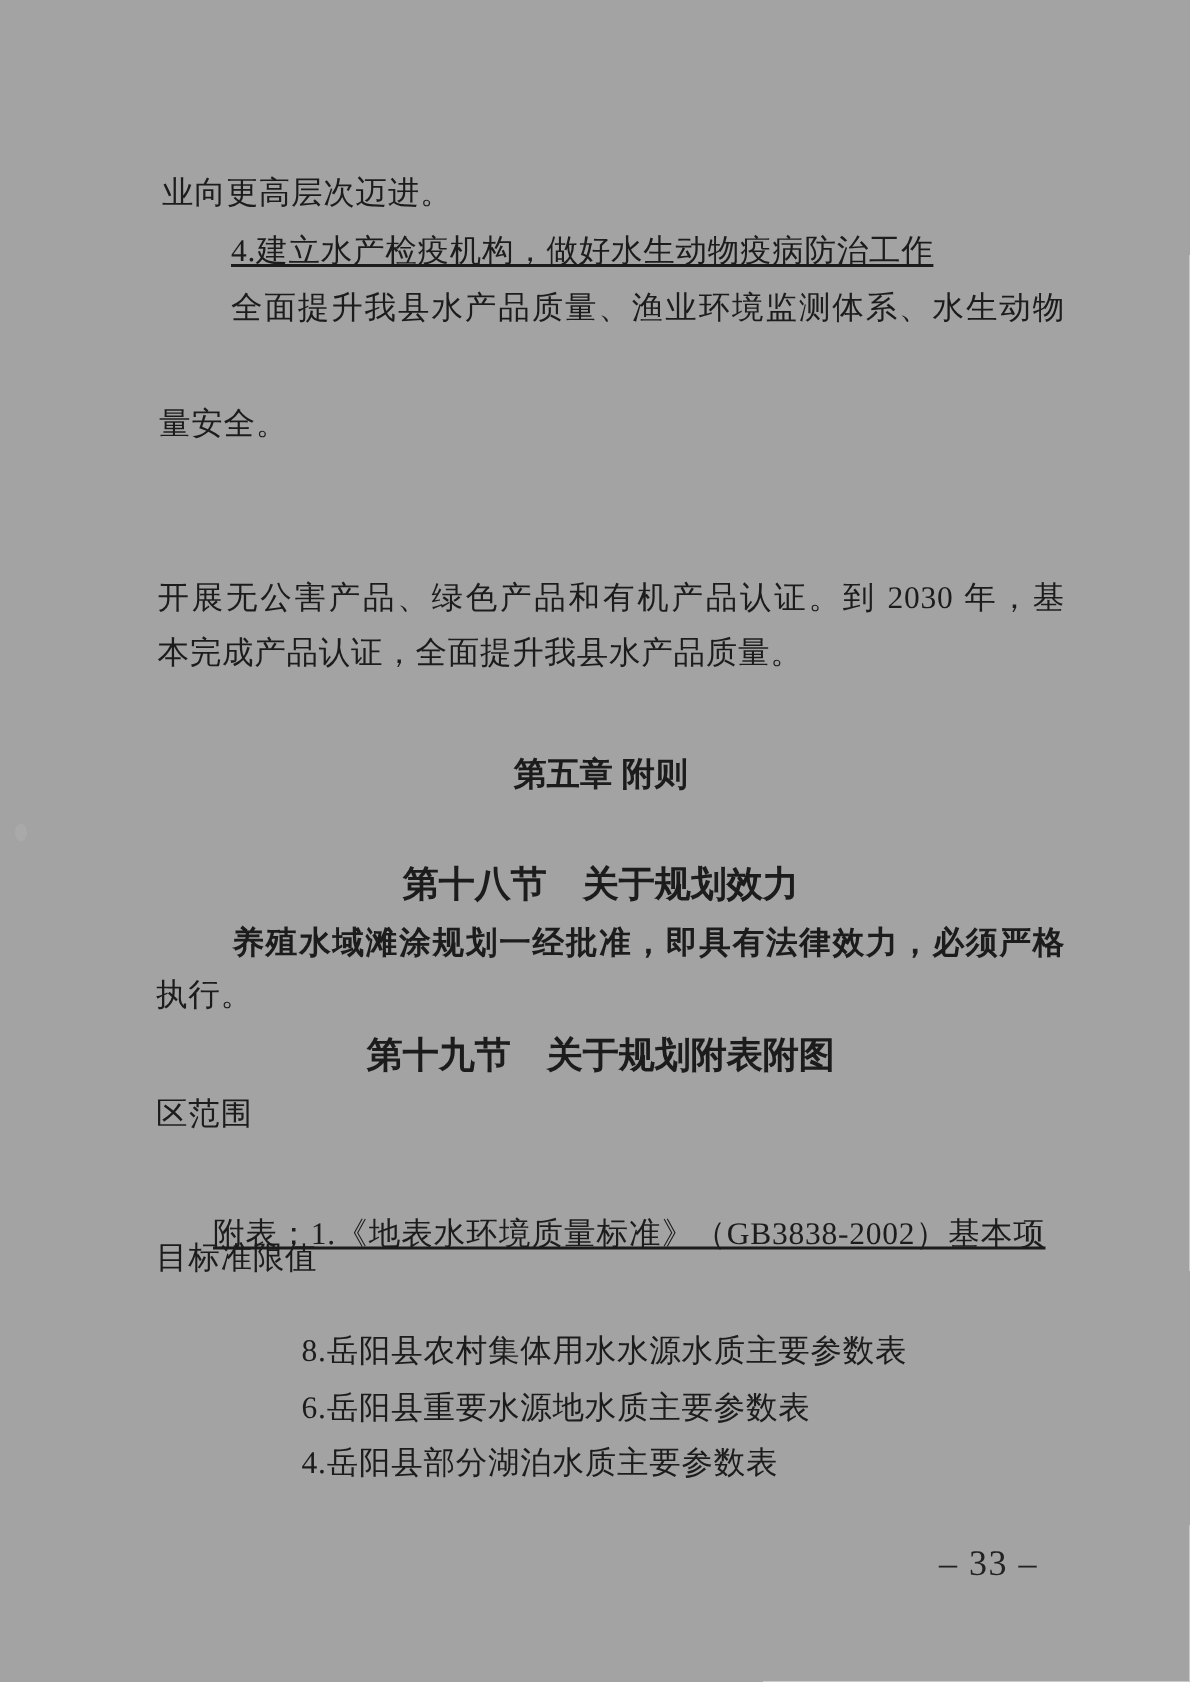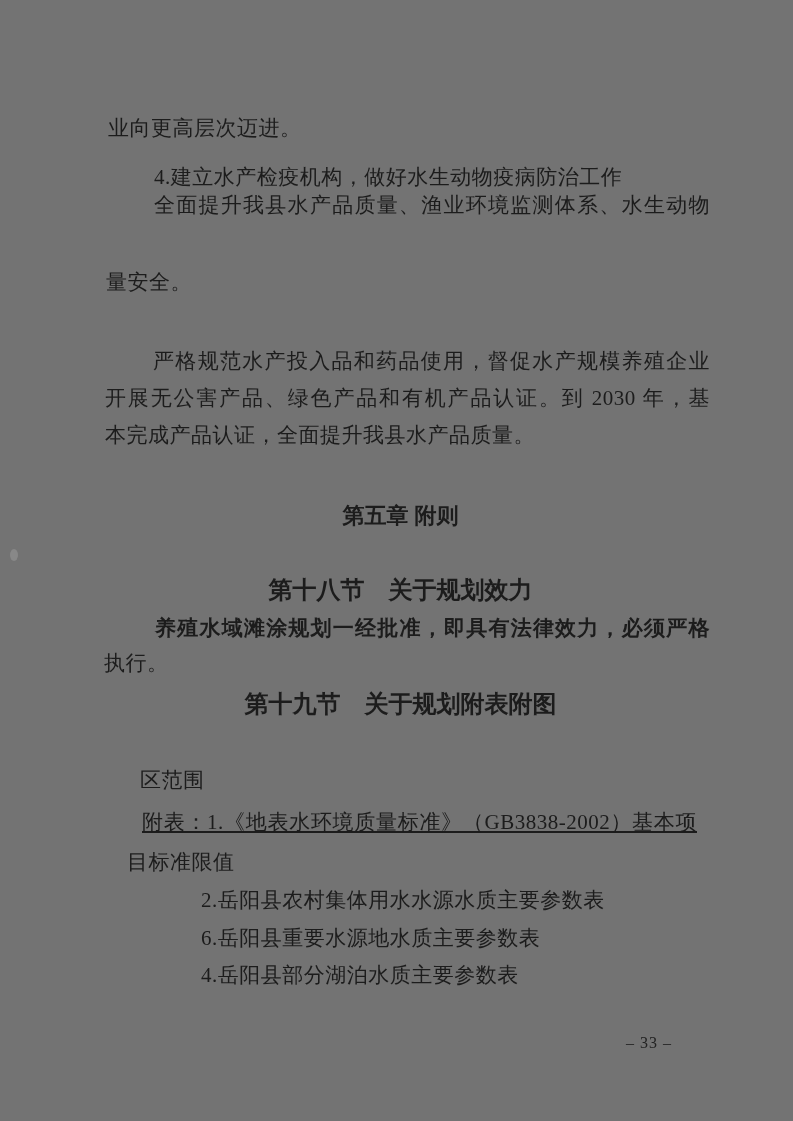--- a/index.html
+++ b/index.html
@@ -1,21 +1,21 @@
 <!DOCTYPE html>
 <html><head>
 <meta charset="utf-8">
 <style>
   html, body { margin: 0; padding: 0; background: #e8e8e8; }
   .page {
     position: relative;
     width: 793px;
     height: 1121px;
     margin: 0 auto;
-    background: #737373;
+    background: #a3a3a3;
     color: #1c1c1c;
     overflow: hidden;
   }
   .ln {
     position: absolute;
     margin: 0;
     font-family: "Liberation Serif", "DejaVu Serif", serif;
     font-size: 21px;
     line-height: 26px;
     letter-spacing: 0.5px;
@@ -48,21 +48,21 @@
     font-family: "Liberation Sans", "DejaVu Sans", sans-serif;
     font-weight: bold;
     font-size: 24px;
     line-height: 28px;
     white-space: nowrap;
   }
   .footer {
     position: absolute;
     margin: 0;
     font-family: "Liberation Serif", "DejaVu Serif", serif;
-    font-size: 16px;
+    font-size: 24px;
     line-height: 24px;
     letter-spacing: 1px;
     white-space: nowrap;
     color: #222;
   }
   .smudge {
     position: absolute;
     left: 10px;
     top: 549px;
     width: 8px;
@@ -71,37 +71,36 @@
     opacity: 0.3;
     border-radius: 50%;
   }
 </style>
 </head>
 <body>
 
 <div class="page">
 
   <p class="ln" style="top:115px; left:108px;">业向更高层次迈进。</p>
-  <p class="ln" style="top:164px; left:154px;">4.建立水产检疫机构，做好水生动物疫病防治工作</p>
+  <p class="ln" style="top:154px; left:154px;text-decoration:underline;">4.建立水产检疫机构，做好水生动物疫病防治工作</p>
   <p class="ln jf" style="top:192px; left:154px; width:556px;">全面提升我县水产品质量、渔业环境监测体系、水生动物</p>
   <p class="ln" style="top:269px; left:106px;">量安全。</p>
-  <p class="ln jf" style="top:348px; left:153px; width:557px;">严格规范水产投入品和药品使用，督促水产规模养殖企业</p>
   <p class="ln jf" style="top:385px; left:105px; width:605px;">开展无公害产品、绿色产品和有机产品认证。到 2030 年，基</p>
   <p class="ln" style="top:422px; left:105px;">本完成产品认证，全面提升我县水产品质量。</p>
 
   <h2 class="h-chapter" style="top:503px;">第五章 附则</h2>
 
   <h3 class="h-section" style="top:576px;">第十八节　关于规划效力</h3>
   <p class="ln jf" style="top:615px; left:155px; width:555px;font-weight:bold;">养殖水域滩涂规划一经批准，即具有法律效力，必须严格</p>
   <p class="ln" style="top:650px; left:104px;">执行。</p>
 
   <h3 class="h-section" style="top:690px;">第十九节　关于规划附表附图</h3>
-  <p class="ln" style="top:767px; left:104px;margin-left:36px;">区范围</p>
+  <p class="ln" style="top:729px; left:104px;">区范围</p>
   <p class="ln jf" style="top:809px; left:142px; width:555px;text-decoration:underline;">附表：1.《地表水环境质量标准》（GB3838-2002）基本项</p>
-  <p class="ln" style="top:849px; left:104px;margin-left:23px;">目标准限值</p>
-  <p class="ln" style="top:887px; left:201px;">2.岳阳县农村集体用水水源水质主要参数表</p>
+  <p class="ln" style="top:825px; left:104px;">目标准限值</p>
+  <p class="ln" style="top:887px; left:201px;">8.岳阳县农村集体用水水源水质主要参数表</p>
   <p class="ln" style="top:925px; left:201px;">6.岳阳县重要水源地水质主要参数表</p>
   <p class="ln" style="top:962px; left:201px;">4.岳阳县部分湖泊水质主要参数表</p>
 
   <p class="footer" style="top:1031px; left:626px;">– 33 –</p>
 
   <div class="smudge"></div>
 </div>
 
 </body></html>

